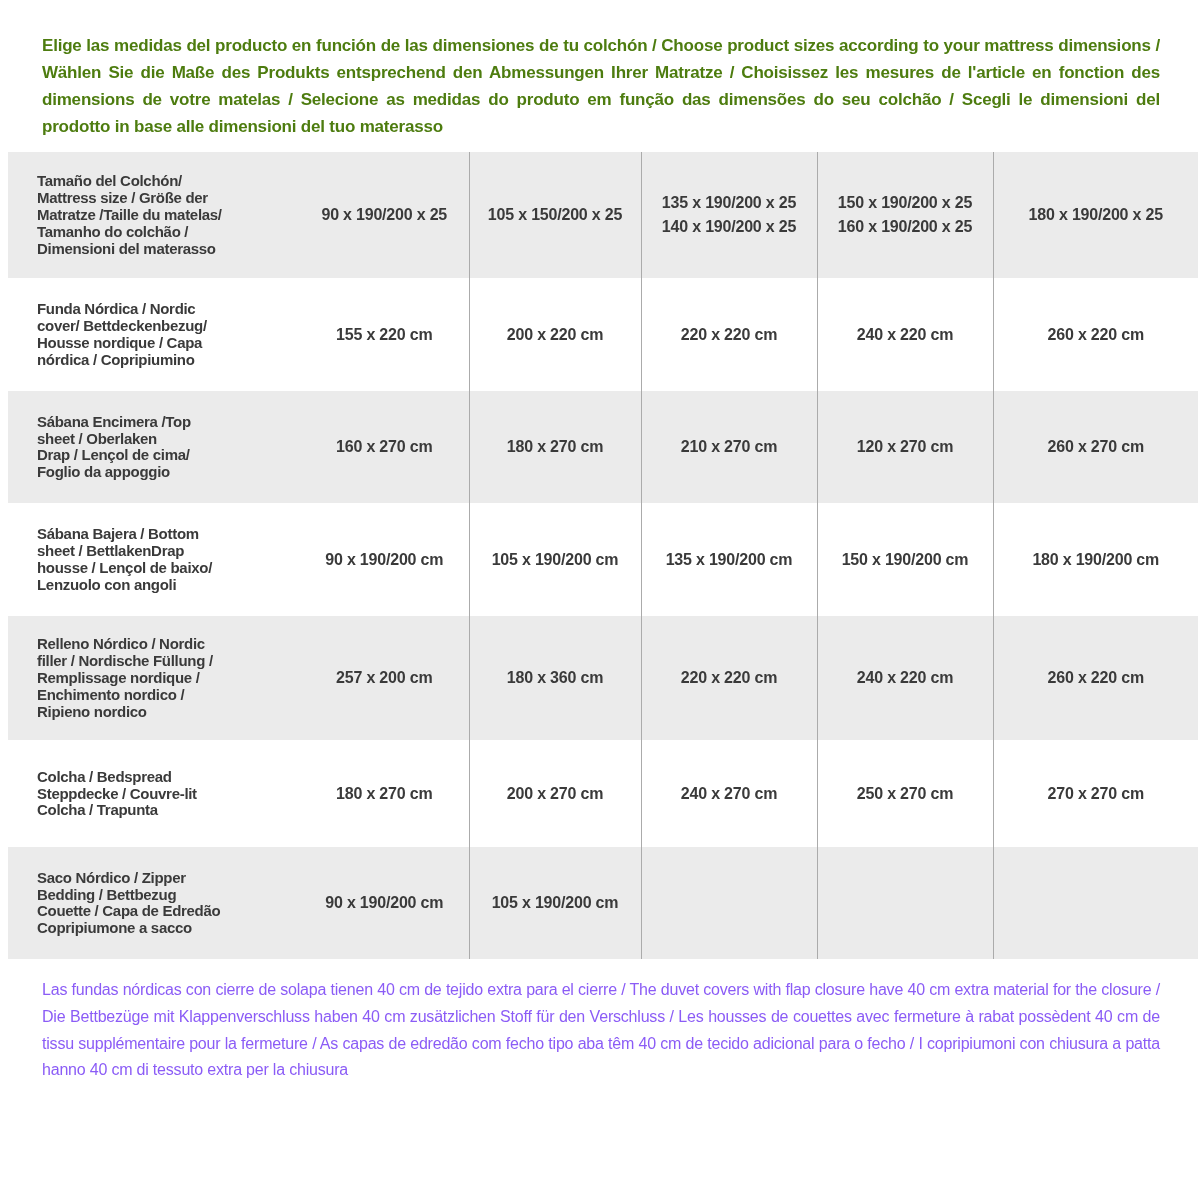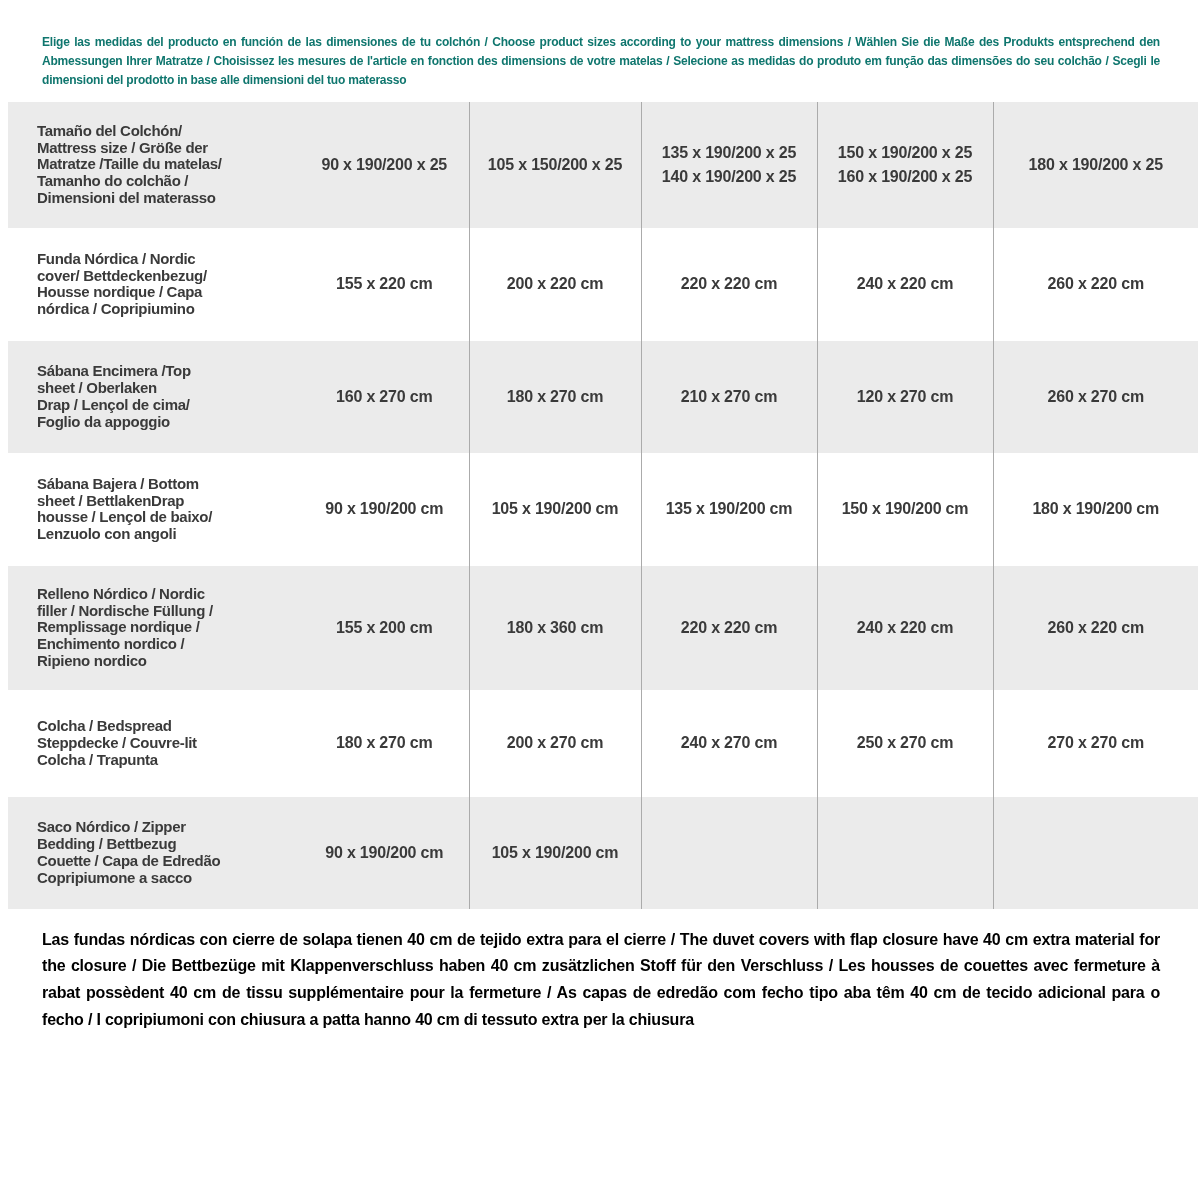--- a/index.html
+++ b/index.html
@@ -6,25 +6,25 @@
   html, body {
     width: 1200px;
     background: #ffffff;
     font-family: "Liberation Sans", sans-serif;
   }
   body { height: 1200px; overflow: hidden; }
 
   .intro {
     margin: 33px 42px 0 42px;
     width: 1118px;
-    font-size: 12px;
+    font-size: 17px;
     font-weight: bold;
     line-height: 1.58;
     letter-spacing: -0.2px;
-    color: #0f766e;
+    color: #4d7c0f;
     text-align: justify;
   }
 
   table.size-table {
     margin-top: 12px;
     margin-left: 8px;
     width: 1190px;
     border-collapse: collapse;
     table-layout: fixed;
   }
@@ -65,24 +65,24 @@
   table.size-table tr:nth-child(4) td { height: 113px; }
   table.size-table tr:nth-child(5) td { height: 124px; margin-left: 37px; }
   table.size-table tr:nth-child(6) td { height: 107px; }
   table.size-table tr:nth-child(7) td { height: 112px; }
   table.size-table tr:nth-child(8) td { height: 99px; }
 
   .footnote {
     margin: 18px 42px 0 42px;
     width: 1118px;
     font-size: 16px;
-    font-weight: bold;
+    font-weight: normal;
     line-height: 1.66;
     letter-spacing: -0.2px;
-    color: #000000;
+    color: #8b5cf6;
     text-align: justify;
   }
 </style>
 </head>
 <body>
 
 <p class="intro">Elige las medidas del producto en función de las dimensiones de tu colchón / Choose product sizes according to your mattress dimensions / Wählen Sie die Maße des Produkts entsprechend den Abmessungen Ihrer Matratze / Choisissez les mesures de l'article en fonction des dimensions de votre matelas / Selecione as medidas do produto em função das dimensões do seu colchão / Scegli le dimensioni del prodotto in base alle dimensioni del tuo materasso</p>
 
 <table class="size-table">
   <colgroup>
@@ -140,21 +140,21 @@
         <td class="value-cell divided">135 x 190/200 cm</td>
         <td class="value-cell divided">150 x 190/200 cm</td>
         <td class="value-cell divided">180 x 190/200 cm</td>
       </tr>
       <tr>
         <td class="label-cell">Relleno Nórdico / Nordic
 filler / Nordische Füllung /
 Remplissage nordique /
 Enchimento nordico /
 Ripieno nordico</td>
-        <td class="value-cell">155 x 200 cm</td>
+        <td class="value-cell">257 x 200 cm</td>
         <td class="value-cell divided">180 x 360 cm</td>
         <td class="value-cell divided">220 x 220 cm</td>
         <td class="value-cell divided">240 x 220 cm</td>
         <td class="value-cell divided">260 x 220 cm</td>
       </tr>
       <tr>
         <td class="label-cell">Colcha / Bedspread
 Steppdecke / Couvre-lit
 Colcha / Trapunta</td>
         <td class="value-cell">180 x 270 cm</td>

